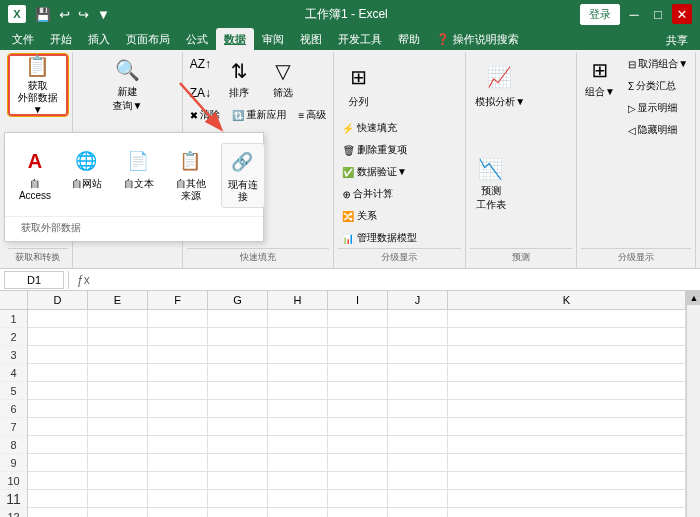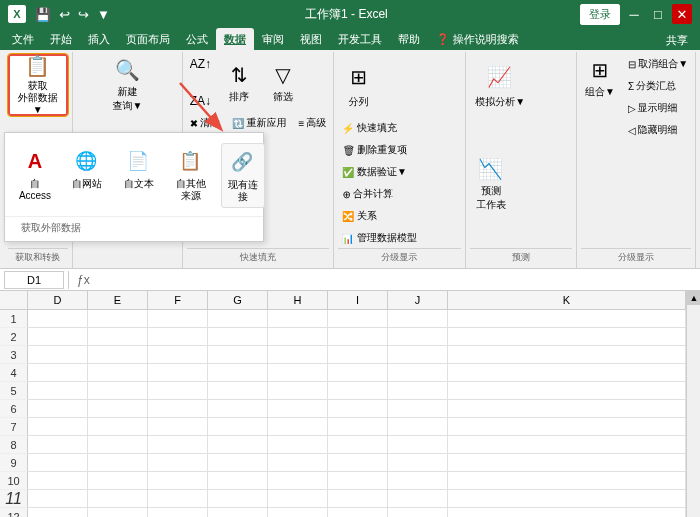--- a/index.html
+++ b/index.html
@@ -259,21 +259,21 @@
       <div class="ribbon-btn-large">
         <div class="ribbon-icon-large">🔄</div>
         <div style="font-size:10px;text-align:center;">全部刷新▼</div>
       </div>
     </div>
   </div>
 
   <div class="ribbon-group">
     <div class="ribbon-items" style="flex-direction:column; gap:2px;">
       <div style="display:flex;gap:2px;align-items:center;">
-        <div style="display:flex;flex-direction:column;gap:17px;">
+        <div style="display:flex;flex-direction:column;gap:9px;">
           <div class="ribbon-btn-small">
               <span style="font-size:12px;">AZ↑</span>
             </div>
           <div class="ribbon-btn-small">
               <span style="font-size:12px;">ZA↓</span>
             </div>
         </div>
         <div class="ribbon-btn-large" style="height:48px;">
           <div class="ribbon-icon-large">⇅</div>
           <div style="font-size:10px;">排序</div>
@@ -507,21 +507,21 @@
           <div style="width: 60px; border-right: 1px solid rgb(224, 224, 224); border-bottom: 1px solid rgb(224, 224, 224); font-size: 11px; padding: 0px 2px;"></div>
           <div style="width: 60px; border-right: 1px solid rgb(224, 224, 224); border-bottom: 1px solid rgb(224, 224, 224); font-size: 11px; padding: 0px 2px;"></div>
           <div style="width: 60px; border-right: 1px solid rgb(224, 224, 224); border-bottom: 1px solid rgb(224, 224, 224); font-size: 11px; padding: 0px 2px;"></div>
           <div style="width: 60px; border-right: 1px solid rgb(224, 224, 224); border-bottom: 1px solid rgb(224, 224, 224); font-size: 11px; padding: 0px 2px;"></div>
           <div style="width: 60px; border-right: 1px solid rgb(224, 224, 224); border-bottom: 1px solid rgb(224, 224, 224); font-size: 11px; padding: 0px 2px;"></div>
           <div style="width: 60px; border-right: 1px solid rgb(224, 224, 224); border-bottom: 1px solid rgb(224, 224, 224); font-size: 11px; padding: 0px 2px;"></div>
           <div style="width: 60px; border-right: 1px solid rgb(224, 224, 224); border-bottom: 1px solid rgb(224, 224, 224); font-size: 11px; padding: 0px 2px;"></div>
           <div style="flex: 1 1 0%; border-right: 1px solid rgb(224, 224, 224); border-bottom: 1px solid rgb(224, 224, 224); font-size: 11px;"></div>
         </div>
         <div style="display: flex; height: 18px;">
-          <div style="width: 20px; min-width: 28px; text-align: center; font-size: 16px; color: rgb(51, 51, 51); background: rgb(245, 245, 245); border-right: 1px solid rgb(204, 204, 204); border-bottom: 1px solid rgb(238, 238, 238); line-height: 18px; font-style: italic;">11</div>
+          <div style="width: 20px; min-width: 28px; text-align: center; font-size: 14px; color: rgb(51, 51, 51); background: rgb(245, 245, 245); border-right: 1px solid rgb(204, 204, 204); border-bottom: 1px solid rgb(238, 238, 238); line-height: 18px;">11</div>
           <div style="width: 60px; border-right: 1px solid rgb(224, 224, 224); border-bottom: 1px solid rgb(224, 224, 224); font-size: 11px; padding: 0px 2px;"></div>
           <div style="width: 60px; border-right: 1px solid rgb(224, 224, 224); border-bottom: 1px solid rgb(224, 224, 224); font-size: 11px; padding: 0px 2px;"></div>
           <div style="width: 60px; border-right: 1px solid rgb(224, 224, 224); border-bottom: 1px solid rgb(224, 224, 224); font-size: 11px; padding: 0px 2px;"></div>
           <div style="width: 60px; border-right: 1px solid rgb(224, 224, 224); border-bottom: 1px solid rgb(224, 224, 224); font-size: 11px; padding: 0px 2px;"></div>
           <div style="width: 60px; border-right: 1px solid rgb(224, 224, 224); border-bottom: 1px solid rgb(224, 224, 224); font-size: 11px; padding: 0px 2px;"></div>
           <div style="width: 60px; border-right: 1px solid rgb(224, 224, 224); border-bottom: 1px solid rgb(224, 224, 224); font-size: 11px; padding: 0px 2px;"></div>
           <div style="width: 60px; border-right: 1px solid rgb(224, 224, 224); border-bottom: 1px solid rgb(224, 224, 224); font-size: 11px; padding: 0px 2px;"></div>
           <div style="flex: 1 1 0%; border-right: 1px solid rgb(224, 224, 224); border-bottom: 1px solid rgb(224, 224, 224); font-size: 11px;"></div>
         </div>
         <div style="display: flex; height: 18px;">

